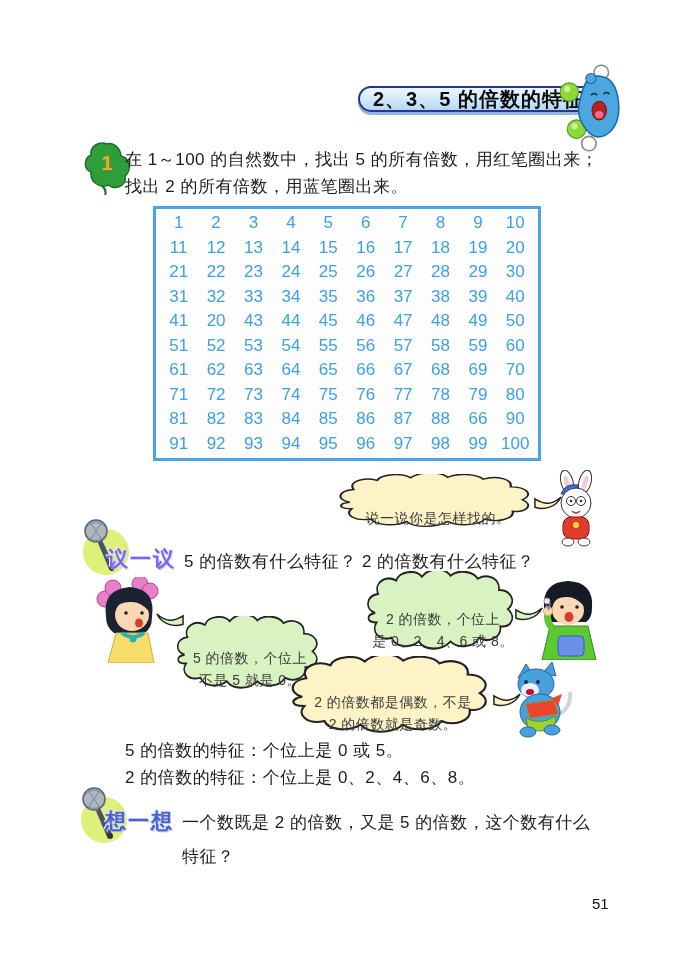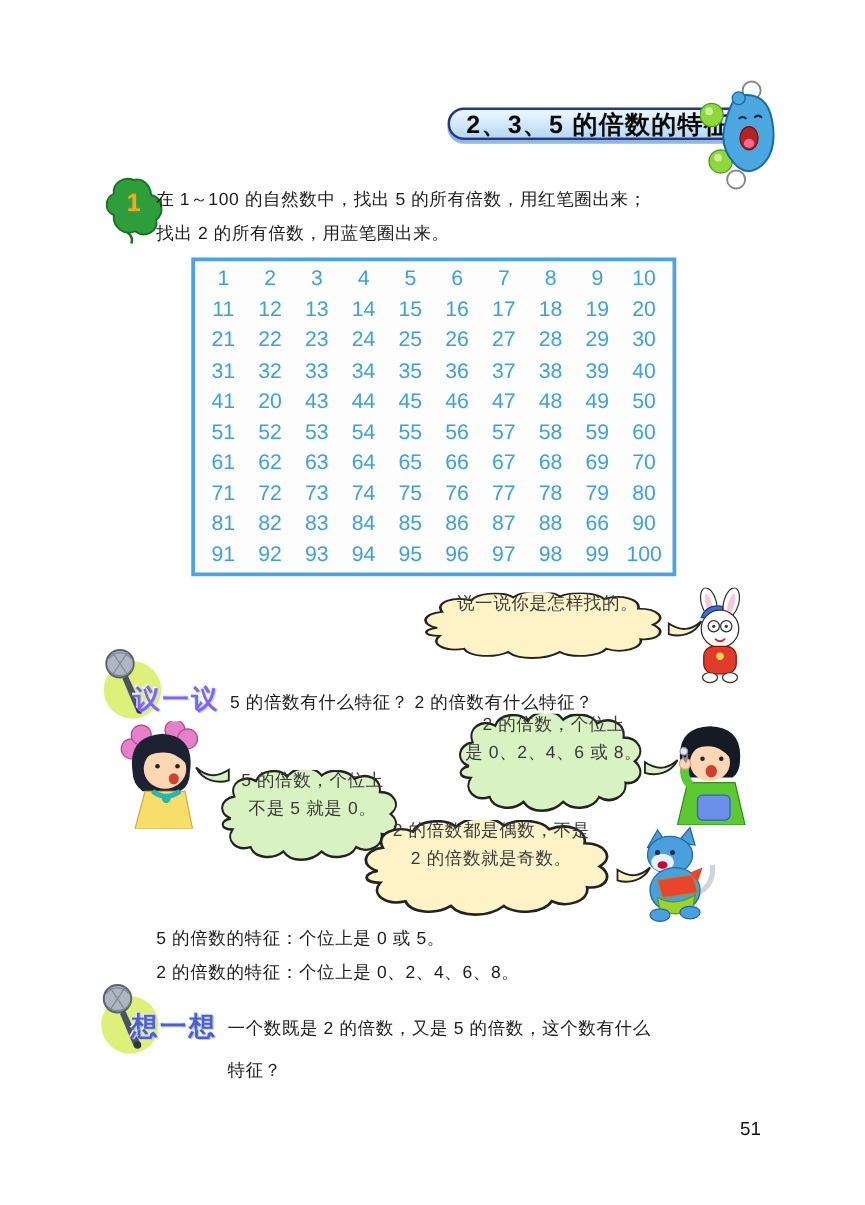--- a/index.html
+++ b/index.html
@@ -12,40 +12,40 @@
     background:linear-gradient(#eef7ff 0%, #cfe7fa 55%, #b5d8f2 100%);
     border:2px solid #25368f; border-radius:19px; box-shadow:0 3px 0 #8fb8dc;
     display:flex; align-items:center; padding-left:13px; box-sizing:border-box; }
   .banner-text { font-size:20px; font-weight:bold; color:#0a0a0a; letter-spacing:1px; }
   .mascot { left:560px; top:64px; width:64px; height:88px; }
 
   
   .leaf-wrap { left:82px; top:141px; width:50px; height:56px; }
   .leaf-num { position:absolute; left:0; top:11px; width:50px; text-align:center;
     font-size:20px; font-weight:bold; color:#f5a623; text-shadow:0 0 2px #7a3; }
-  .body-text { font-size:14px; line-height:27px; letter-spacing:0.5px; color:#1c1c1c; }
+  .body-text { font-size:17px; line-height:27px; letter-spacing:0.5px; color:#1c1c1c; }
   .instr { left:125px; top:146px; width:505px; }
 
   
   .grid-box { left:153px; top:206px; width:388px; height:255px;
     border:3px solid #4ba3e3; box-sizing:border-box; background:#fdfdfd;
     display:grid; grid-template-columns:repeat(10,1fr); grid-template-rows:repeat(10,1fr);
     align-items:center; justify-items:center; padding:2px 4px; }
   .grid-cell { font-size:17px; font-weight:500; color:#3da0e2; }
 
   
   .bubble { position:absolute; }
   .cloud-svg { position:absolute; left:0; top:0; width:100%; height:100%; }
   .cloud-yellow use { fill:#fdf3c6; stroke:#222; stroke-width:2.2; }
   .cloud-green  use { fill:#d9f2c2; stroke:#222; stroke-width:2.2; }
   .tail-svg { position:absolute; width:28px; height:17px; }
   .tail-yellow use { fill:#fdf3c6; stroke:#222; stroke-width:1.6; }
   .tail-green  use { fill:#d9f2c2; stroke:#222; stroke-width:1.6; }
   .bubble-lines { position:absolute; left:0; top:0; right:0; bottom:0;
-    display:flex; flex-direction:column; align-items:center; justify-content:flex-start;
+    display:flex; flex-direction:column; align-items:center; justify-content:flex-end;
     gap:4px; font-size:14px; color:#3a3a3a; letter-spacing:0.5px; }
 
   
   .fancy-label { font-size:21px; font-weight:900; letter-spacing:2px; }
   .label-discuss { color:#8b5cf6; text-shadow:1px 1px 0 #a9e8ee, -1px -1px 0 #e0f8fa; }
   .label-think   { color:#4a5fd0; text-shadow:1px 1px 0 #b9c6f2, -1px -1px 0 #e4e9fb; }
 
   .pagenum { left:592px; top:895px; font-size:15px; color:#111; }
   svg { display:block; }
 </style>

